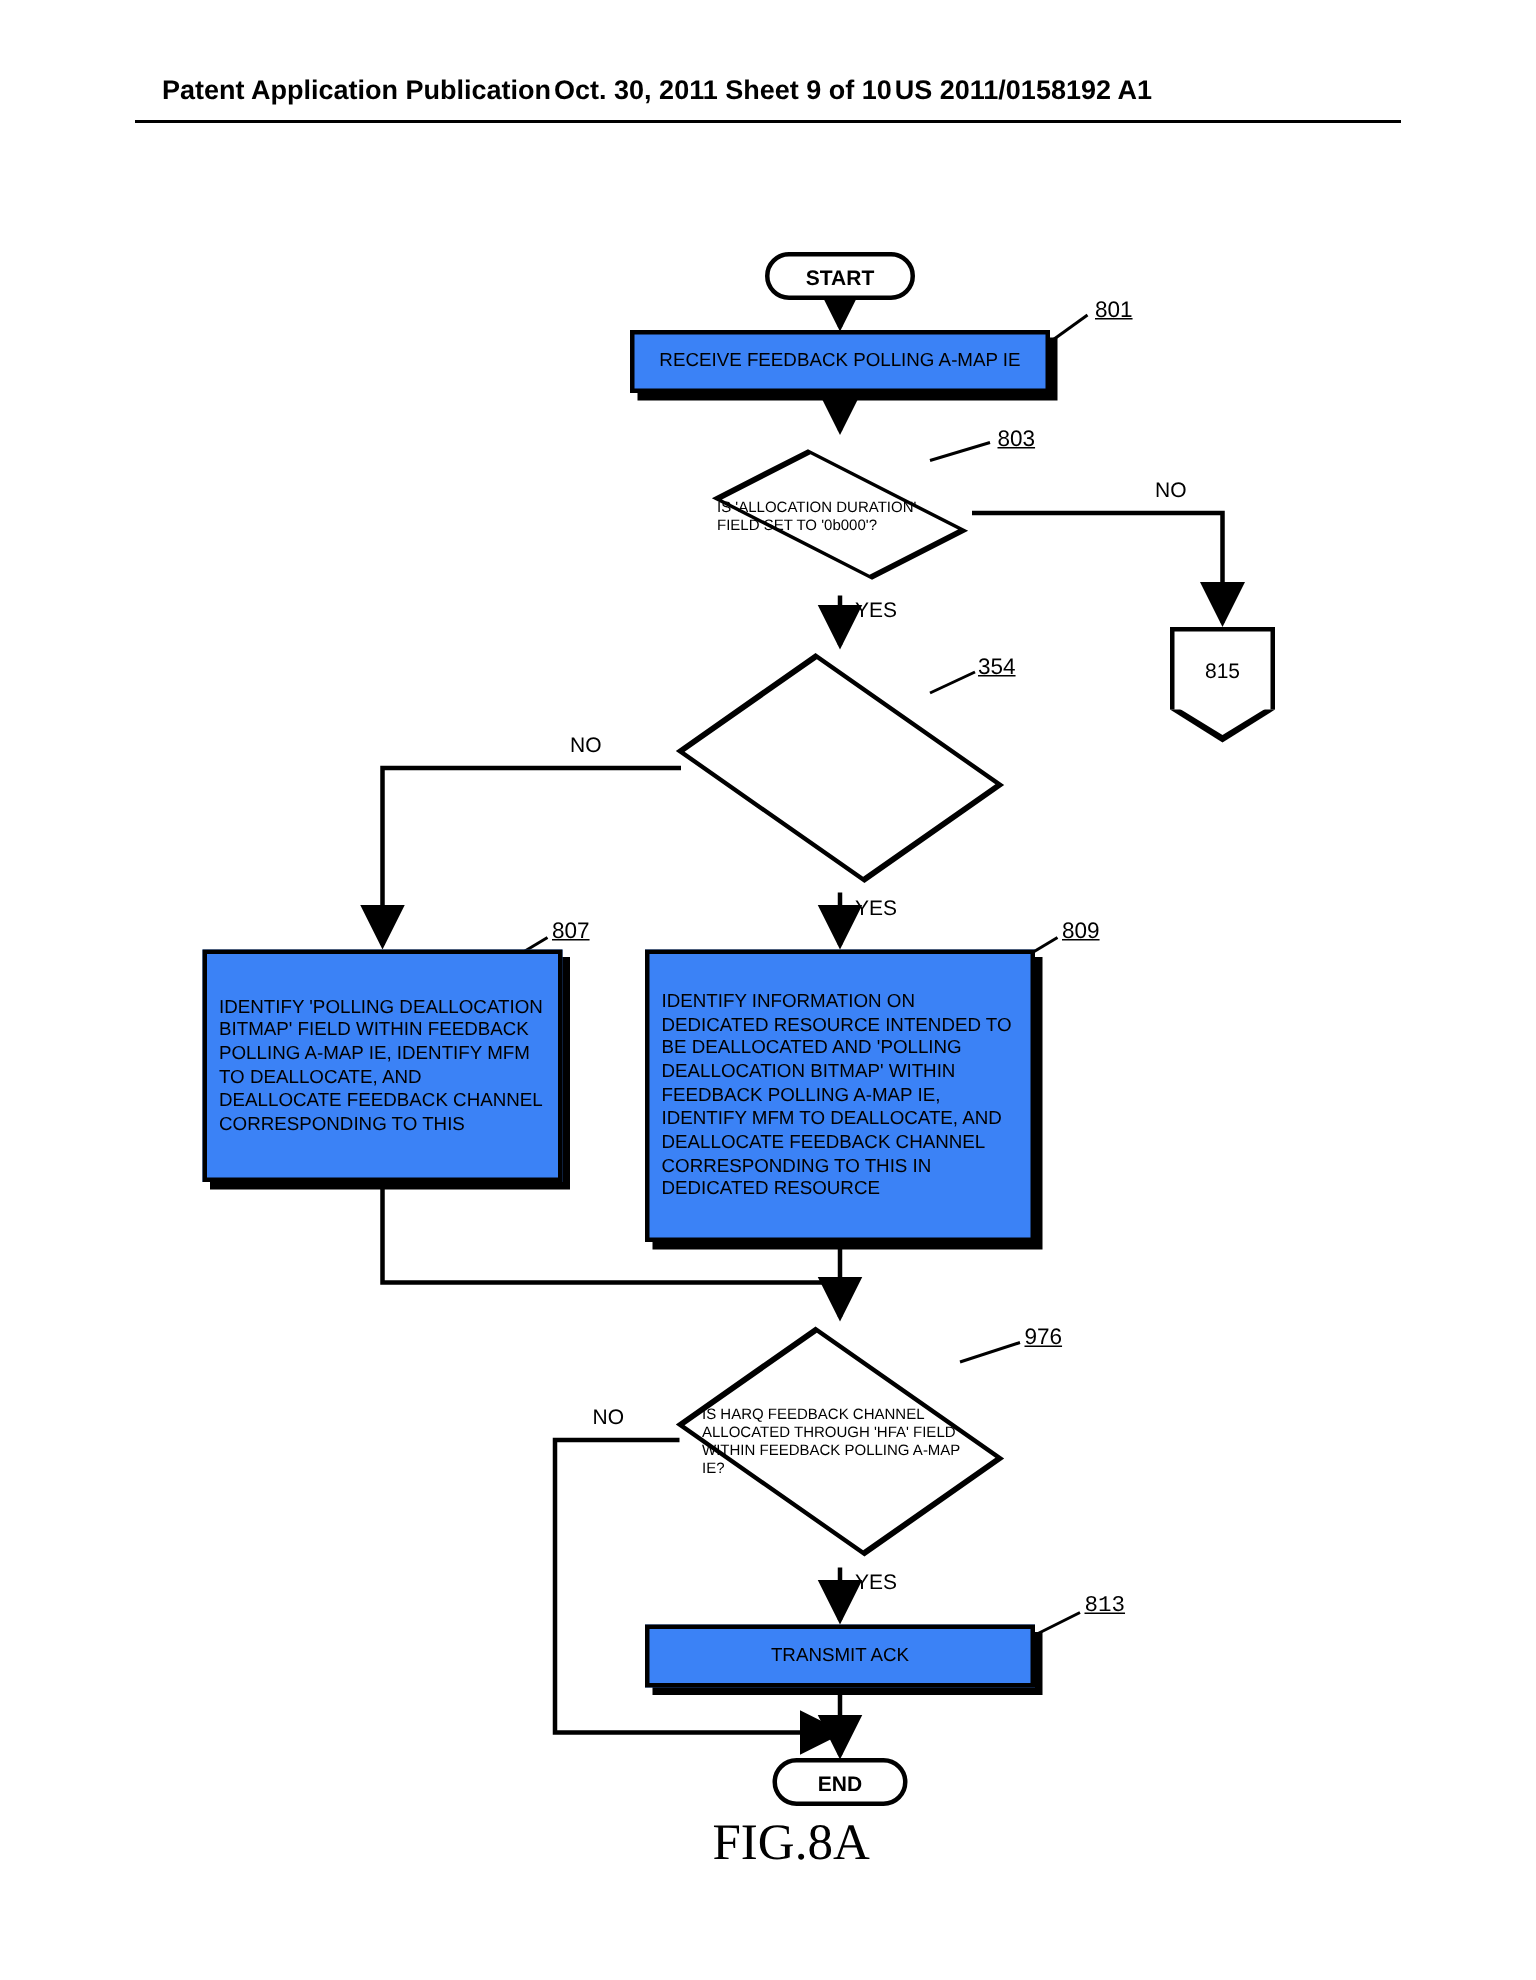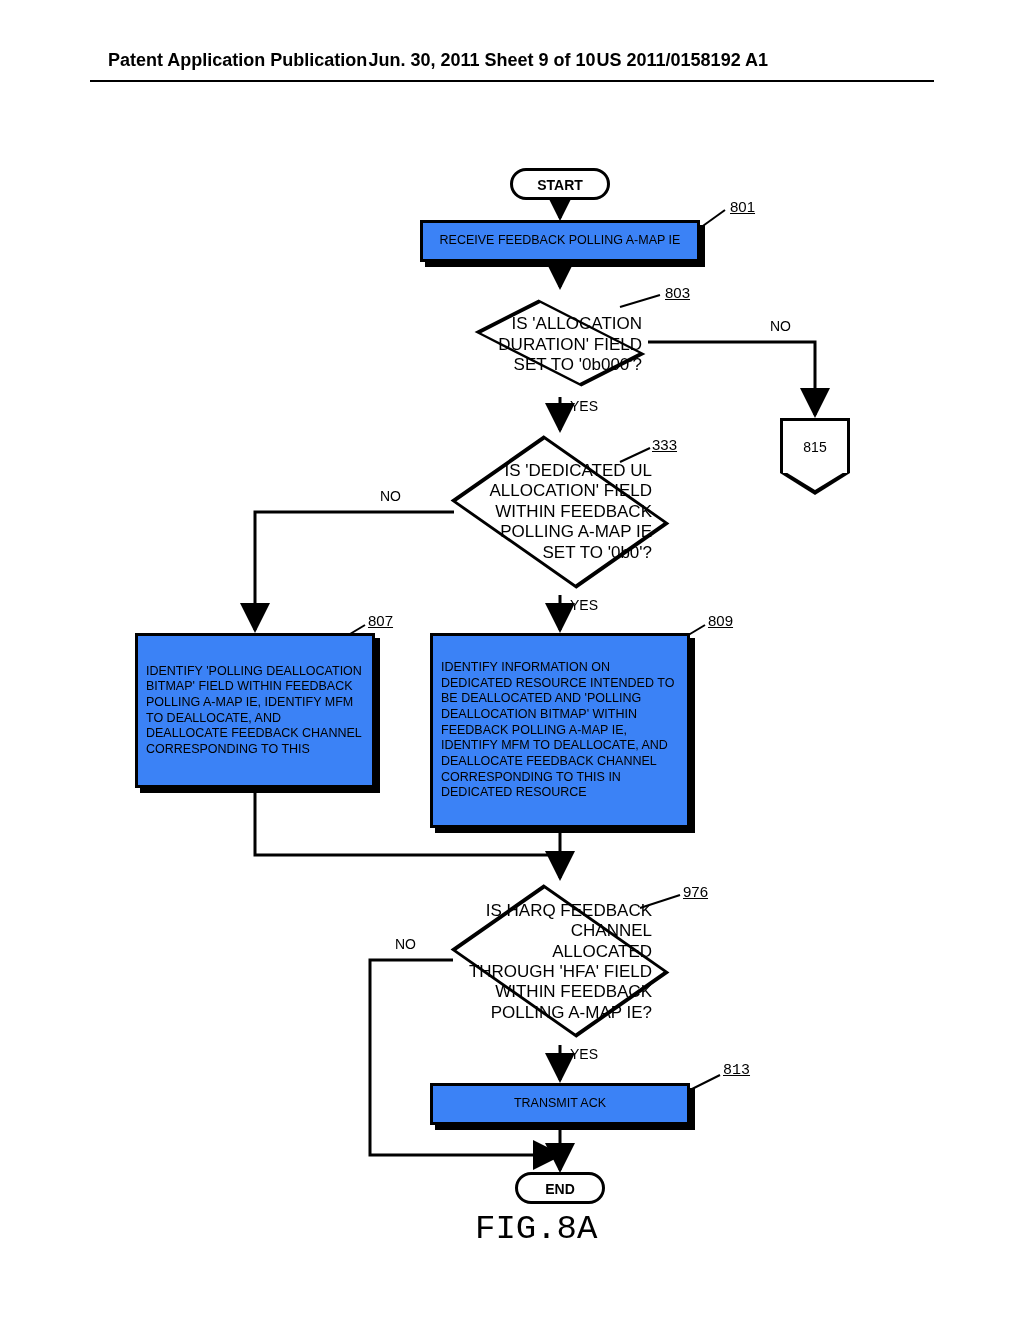--- a/index.html
+++ b/index.html
@@ -63,22 +63,22 @@
     box-shadow: 5px 5px 0 #000;
   }
   .decision {
     position: absolute;
     transform: rotate(45deg);
     border: 3px solid #000;
     background: #fff;
   }
   .decision-text {
     position: absolute;
-    text-align: right;
-    font-size: 17px;
+    text-align: left;
+    font-size: 10px;
     line-height: 1.2;
     display: flex;
     align-items: center;
     justify-content: center;
     pointer-events: none;
   }
   .offpage {
     position: absolute;
     width: 70px;
     height: 55px;
@@ -132,21 +132,21 @@
     width: 1024px;
     height: 1100px;
     pointer-events: none;
   }
 </style>
 </head>
 <body>
 
 <div class="header">
   <span>Patent Application Publication</span>
-  <span>Jun. 30, 2011  Sheet 9 of 10</span>
+  <span>Oct. 30, 2011  Sheet 9 of 10</span>
   <span>US 2011/0158192 A1</span>
 </div>
 <div class="header-line"></div>
 
 <div class="diagram">
 
   <svg class="arrows">
     <defs>
       <marker id="ah" markerWidth="12" markerHeight="12" refX="9" refY="5" orient="auto">
         <path d="M0,0 L10,5 L0,10 z" fill="#000"></path>
@@ -197,22 +197,21 @@
   <div class="decision-text" style="left:478px; top:160px; width:164px; height:70px;">IS 'ALLOCATION DURATION' FIELD SET TO '0b000'?</div>
   <div class="ref-label" style="left:665px; top:134px;">803</div>
   <div class="branch-label" style="left:770px; top:168px;">NO</div>
   <div class="branch-label" style="left:570px; top:248px;">YES</div>
 
   <div class="offpage" style="left:780px; top:268px;">
     <span style="position:relative; z-index:2;">815</span>
   </div>
 
   <div class="decision" style="left:504px; top:306px; width:112px; height:112px; transform: rotate(45deg) skew(-10deg,-10deg) scale(1.35,1.0);"></div>
-  <div class="decision-text" style="left:468px; top:298px; width:184px; height:128px;">IS 'DEDICATED UL ALLOCATION' FIELD WITHIN FEEDBACK POLLING A-MAP IE SET TO '0b0'?</div>
-  <div class="ref-label" style="left:652px; top:286px;">333</div>
+  <div class="ref-label" style="left:652px; top:286px;">354</div>
   <div class="branch-label" style="left:380px; top:338px;">NO</div>
   <div class="branch-label" style="left:570px; top:447px;">YES</div>
 
   <div class="process" style="left:135px; top:483px; width:240px; height:155px;">
     <span>IDENTIFY 'POLLING DEALLOCATION BITMAP' FIELD WITHIN FEEDBACK POLLING A-MAP IE, IDENTIFY MFM TO DEALLOCATE, AND DEALLOCATE FEEDBACK CHANNEL CORRESPONDING TO THIS</span>
   </div>
   <div class="ref-label" style="left:368px; top:462px;">807</div>
 
   <div class="process" style="left:430px; top:483px; width:260px; height:195px;">
     <span>IDENTIFY INFORMATION ON DEDICATED RESOURCE INTENDED TO BE DEALLOCATED AND 'POLLING DEALLOCATION BITMAP' WITHIN FEEDBACK POLLING A-MAP IE, IDENTIFY MFM TO DEALLOCATE, AND DEALLOCATE FEEDBACK CHANNEL CORRESPONDING TO THIS IN DEDICATED RESOURCE</span>
@@ -227,15 +226,15 @@
 
   <div class="process" style="left:430px; top:933px; width:260px; height:42px;">
     <span>TRANSMIT ACK</span>
   </div>
   <div class="ref-label" style="left:723px; top:912px;font-family:Liberation Mono, monospace;">813</div>
 
   <div class="terminator" style="left:515px; top:1022px; width:90px; height:32px;">
     <span>END</span>
   </div>
 
-  <div class="caption" style="left:475px; top:1060px;font-family:Liberation Mono, monospace;">FIG.8A</div>
+  <div class="caption" style="left:475px; top:1060px;">FIG.8A</div>
 
 </div>
 
 </body></html>

